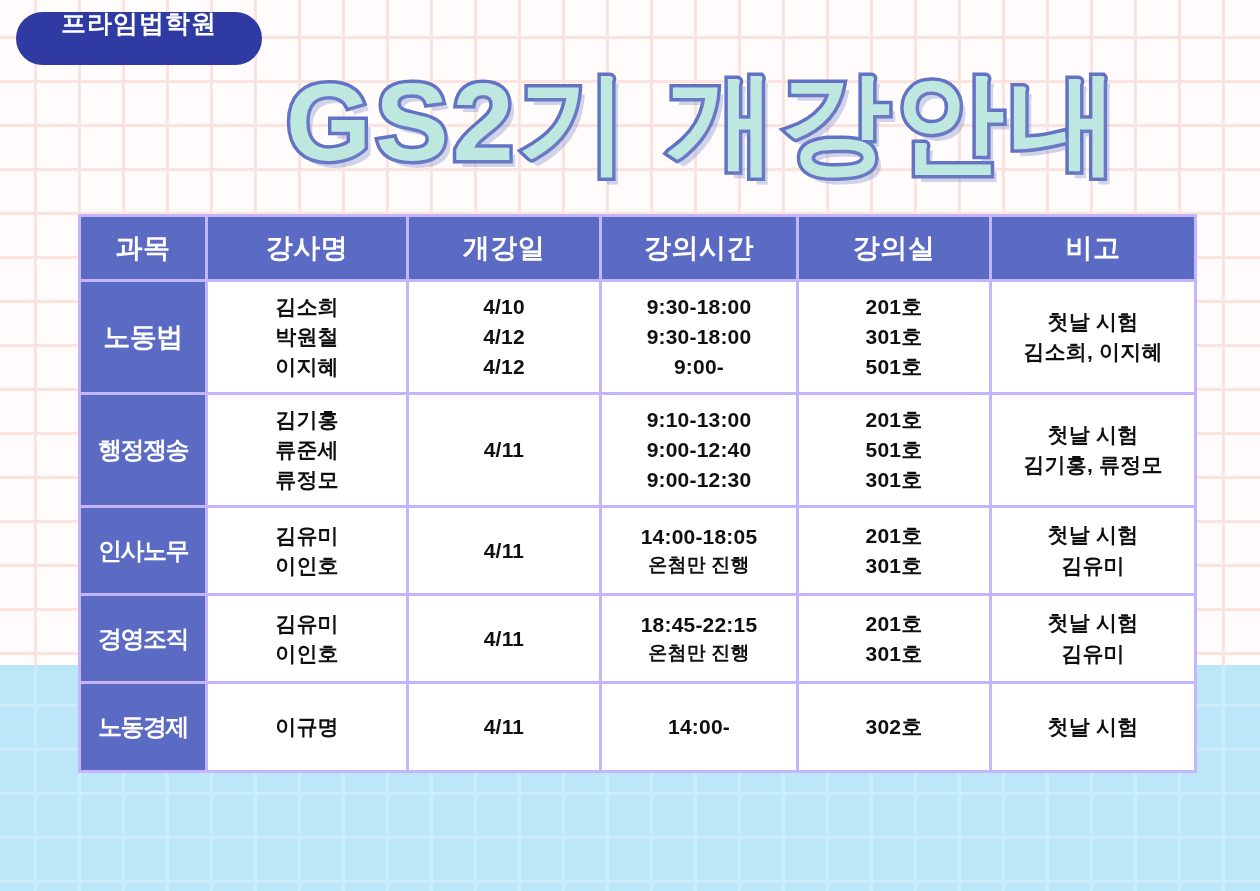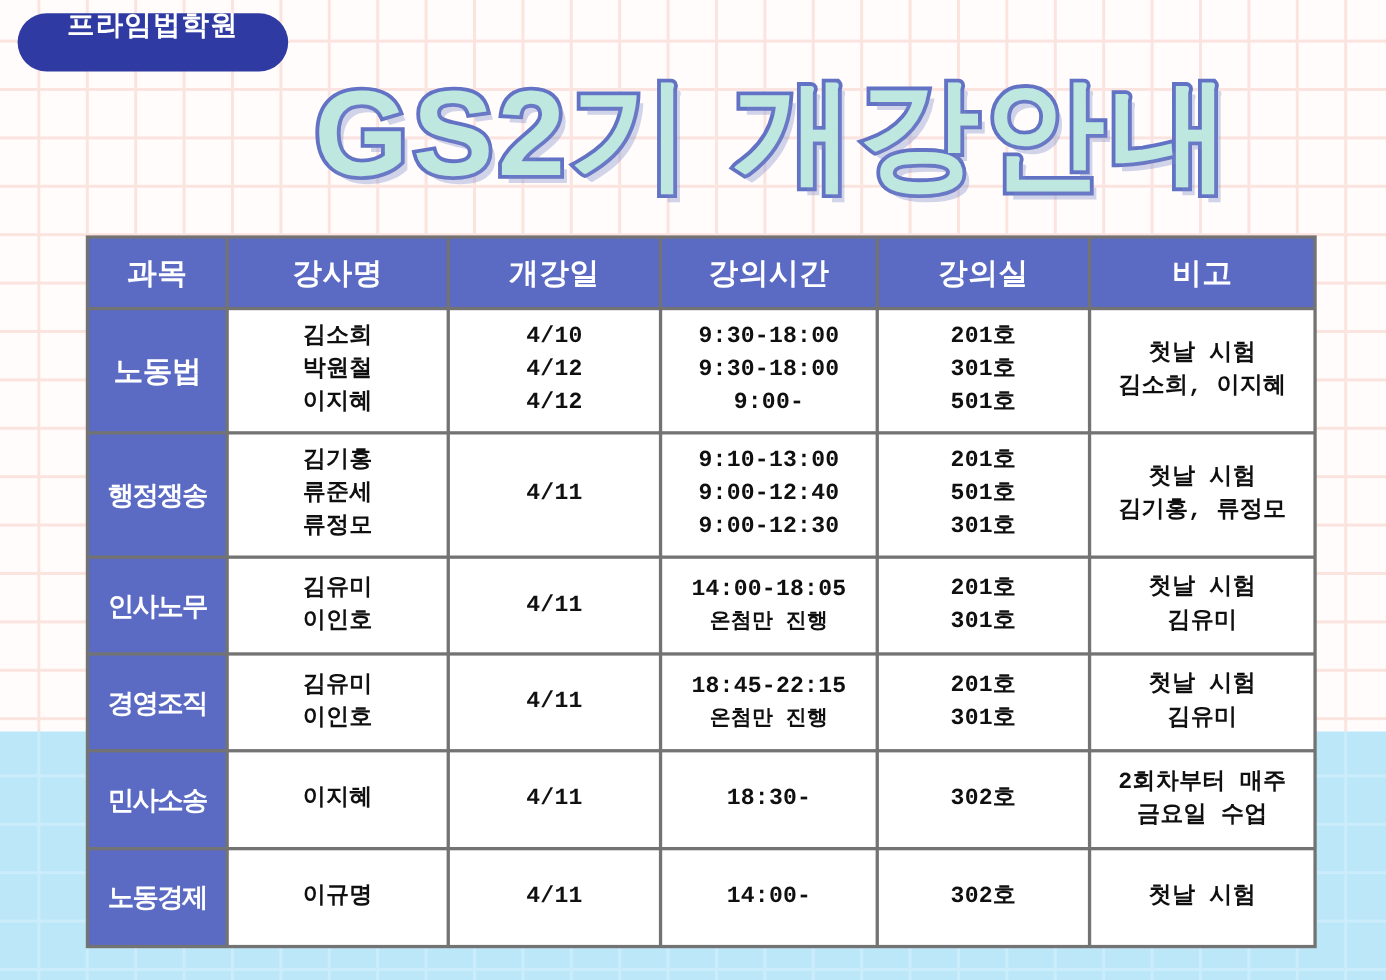--- a/index.html
+++ b/index.html
@@ -101,23 +101,22 @@
   .schedule-wrap {
     position: absolute;
     left: 78px;
     top: 214px;
     width: 1104px;
   }
   table.schedule {
     border-collapse: separate;
     border-spacing: 3px;
     width: 1104px;
-    background: #737373;
+    background: #c4b5fd;
     table-layout: fixed;
-    font-family: Liberation Mono, monospace;
   }
   table.schedule th,
   table.schedule td {
     border: 0;
     padding: 0;
     text-align: center;
     vertical-align: middle;
   }
 
   
@@ -303,39 +302,20 @@
             <td class="data-cell">
               <span class="line">201호</span>
               <span class="line">301호</span>
             </td>
             <td class="data-cell note-cell">
               <span class="line">첫날 시험</span>
               <span class="line">김유미</span>
             </td>
           </tr>
           <tr class="row-low">
-            <td class="subject-cell narrow">민사소송</td>
-            <td class="data-cell">
-              <span class="line">이지혜</span>
-            </td>
-            <td class="data-cell">
-              <span class="line">4/11</span>
-            </td>
-            <td class="data-cell">
-              <span class="line">18:30-</span>
-            </td>
-            <td class="data-cell">
-              <span class="line">302호</span>
-            </td>
-            <td class="data-cell note-cell">
-              <span class="line">2회차부터 매주</span>
-              <span class="line">금요일 수업</span>
-            </td>
-          </tr>
-          <tr class="row-low">
             <td class="subject-cell narrow">노동경제</td>
             <td class="data-cell">
               <span class="line">이규명</span>
             </td>
             <td class="data-cell">
               <span class="line">4/11</span>
             </td>
             <td class="data-cell">
               <span class="line">14:00-</span>
             </td>

